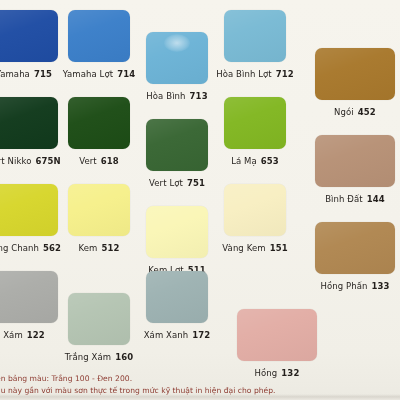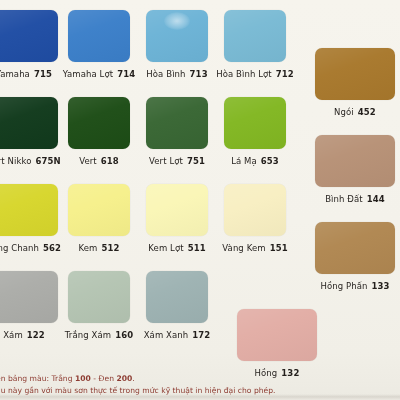--- a/index.html
+++ b/index.html
@@ -45,21 +45,21 @@
   .cell {
     display: flex;
     flex-direction: column;
     align-items: center;
     box-sizing: border-box;
   }
 
   
   .cell.c0 { width: 68px; margin-left: -8px; }
   .cell.c1 { width: 78px; justify-content: center; }
-  .cell.c2 { width: 78px; }
+  .cell.c2 { width: 78px; margin-top: 22px; }
   .cell.c3 { width: 78px; }
   .cell.gap { width: 18px; }
   .cell.c4 { width: 86px; margin-right: -6px; margin-top: 38px; }
 
   .chip {
     width: 62px;
     height: 52px;
     border-radius: 7px;
     position: relative;
     overflow: hidden;
@@ -113,21 +113,21 @@
     box-sizing: border-box;
     color: #8e3d33;
     font-size: 7.6px;
     line-height: 11.5px;
     letter-spacing: 0.02px;
   }
   #footnote .line {
     white-space: nowrap;
     margin-left: -6px;
   }
-  #footnote b { font-weight: 700; }
+  #footnote b { font-weight: 400; }
 
   
   #edge {
     position: absolute;
     left: 0;
     bottom: 0;
     width: 400px;
     height: 6px;
     background: linear-gradient(180deg, rgba(0,0,0,0.00) 0%, rgba(120,110,100,0.16) 45%, rgba(235,232,225,0.9) 100%);
   }

